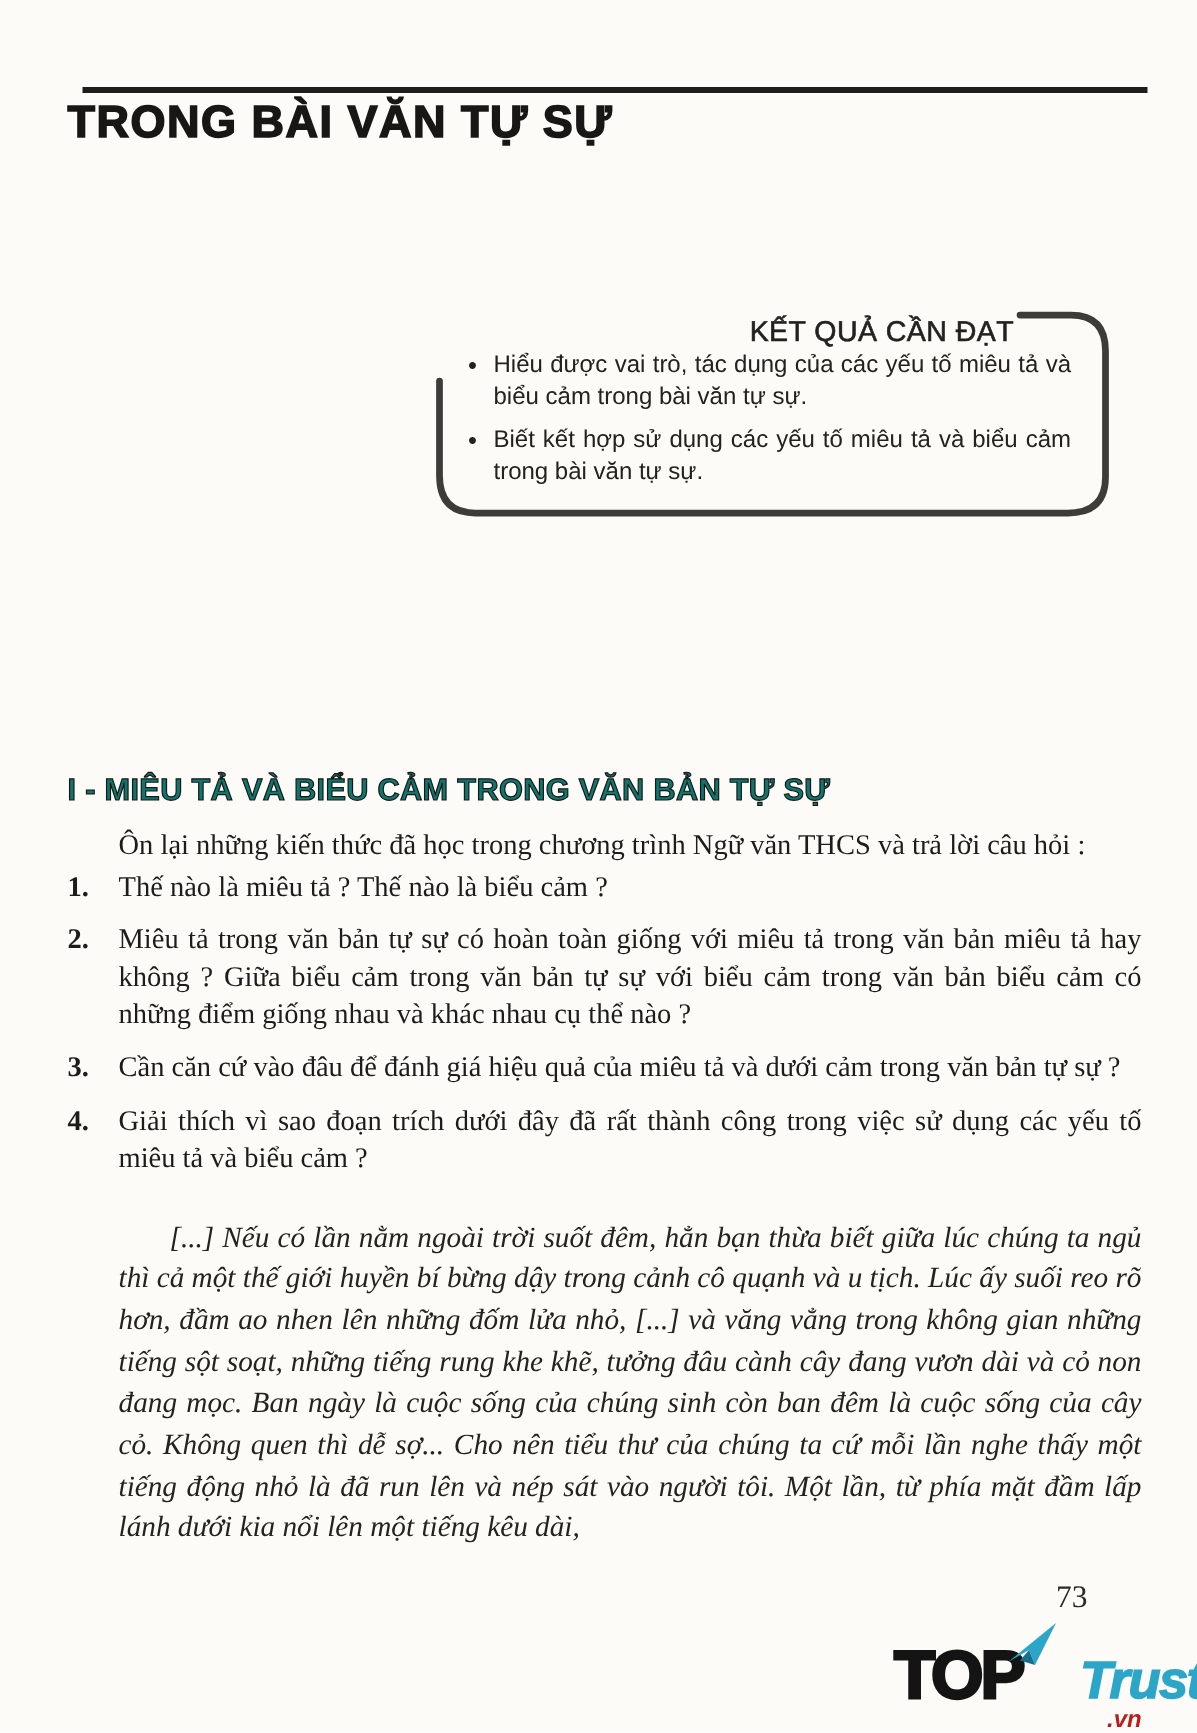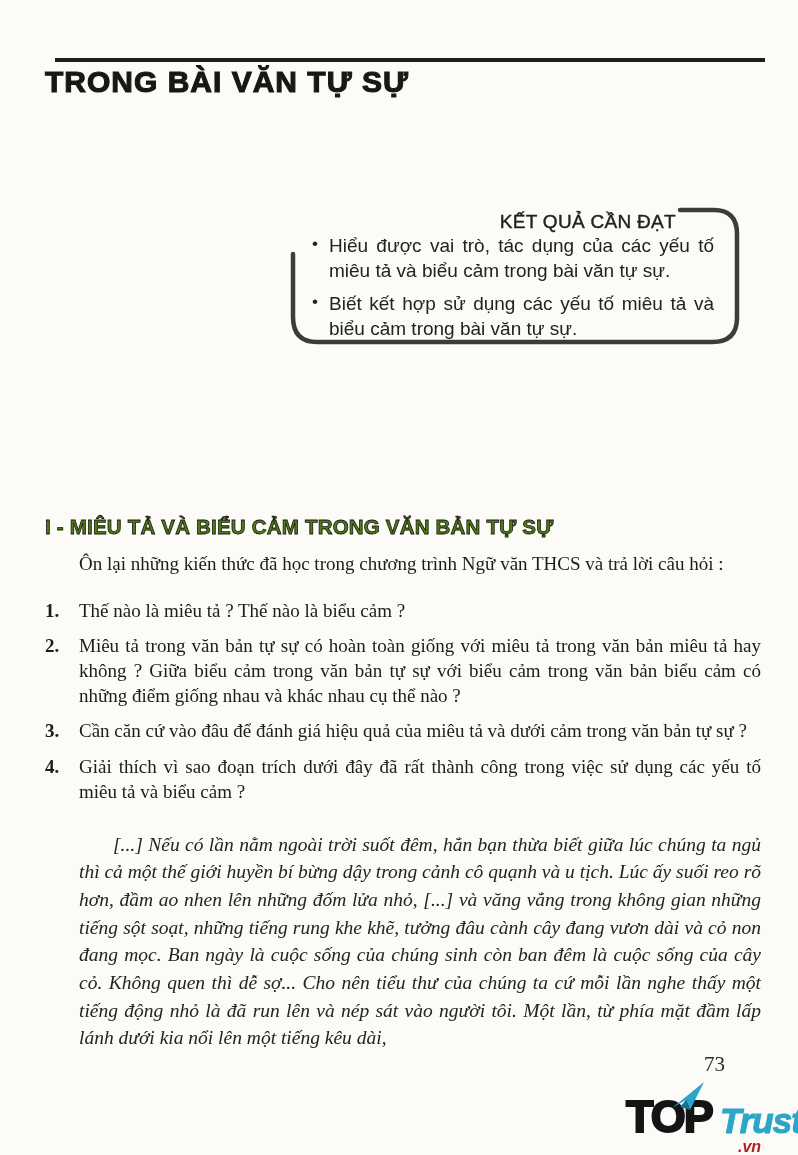--- a/index.html
+++ b/index.html
@@ -35,61 +35,61 @@
   .kqcd svg.frame { position:absolute; left:0; top:0; }
   .kqcd .kqcd-title {
     position:absolute; top:3px; left:0; width:388px; text-align:right;
     font-family:"Liberation Sans","DejaVu Sans",sans-serif;
     font-weight:normal; font-size:19px; letter-spacing:0.3px;
     color:#22211f;margin-top:12px; -webkit-text-stroke:0.4px #22211f;
   }
   .kqcd .bullets {
     position:absolute; top:37px; left:24px; width:402px;
     font-family:"Liberation Sans","DejaVu Sans",sans-serif;
-    font-size:19px; line-height:1.33; color:#23221f;
+    font-size:16px; line-height:1.33; color:#23221f;
     text-align:justify;
   }
   .kqcd .bullet { position:relative; padding-left:17px; margin-bottom:7px; }
   .kqcd .bullet::before {
     content:"\2022"; position:absolute; left:0; top:0; font-size:17px;
   }
 
   
   .section-heading {
     position:absolute; left:45px; top:515px;
     font-family:"Liberation Sans","DejaVu Sans",sans-serif;
     font-weight:bold; font-size:20.5px; letter-spacing:0.2px;
-    color:#4d7c0f; -webkit-text-stroke:0.8px #181715;
+    color:#0f766e; -webkit-text-stroke:0.8px #181715;
   }
 
   .content {
     position:absolute; left:45px; top:552px; width:716px;
     font-size:19px; color:#1d1c1a; line-height:1.3;
   }
-  .content .intro { text-indent:34px; margin-bottom:22px; }
+  .content .intro { text-indent:34px; margin-bottom:3px; }
   .q { display:flex; margin-bottom:11px; }
   .q-num { width:34px; flex-shrink:0; font-weight:bold; }
   .q-text { flex:1; text-align:justify; }
   .quote {
     margin-top:26px; padding-left:34px;
     font-style:italic; text-align:justify; text-indent:34px;
     font-size:19.5px; line-height:1.42; color:#24231f;
   }
 
   
   .page-number {
     position:absolute; left:704px; top:1052px;
     font-size:21px; color:#2c2b28;
   }
   .logo { position:absolute; left:596px; top:1086px; width:190px; height:66px;
     font-family:"Liberation Sans","DejaVu Sans",sans-serif; }
   .logo-top {
     position:absolute; left:0; top:8px;
     font-size:45px; line-height:1; font-weight:bold; letter-spacing:-2px;
-    color:#141414;margin-left:30px; -webkit-text-stroke:2px #141414;
+    color:#141414; -webkit-text-stroke:2px #141414;
   }
   .logo-plane { position:absolute; left:74px; top:-6px; }
   .logo-trust {
     position:absolute; left:96px; top:17px;
     font-size:35px; line-height:1; font-weight:bold; font-style:italic;
     letter-spacing:-1px;
     -webkit-text-stroke:1px currentColor;
   }
   .logo-vn {
     position:absolute; left:142px; top:52px;

